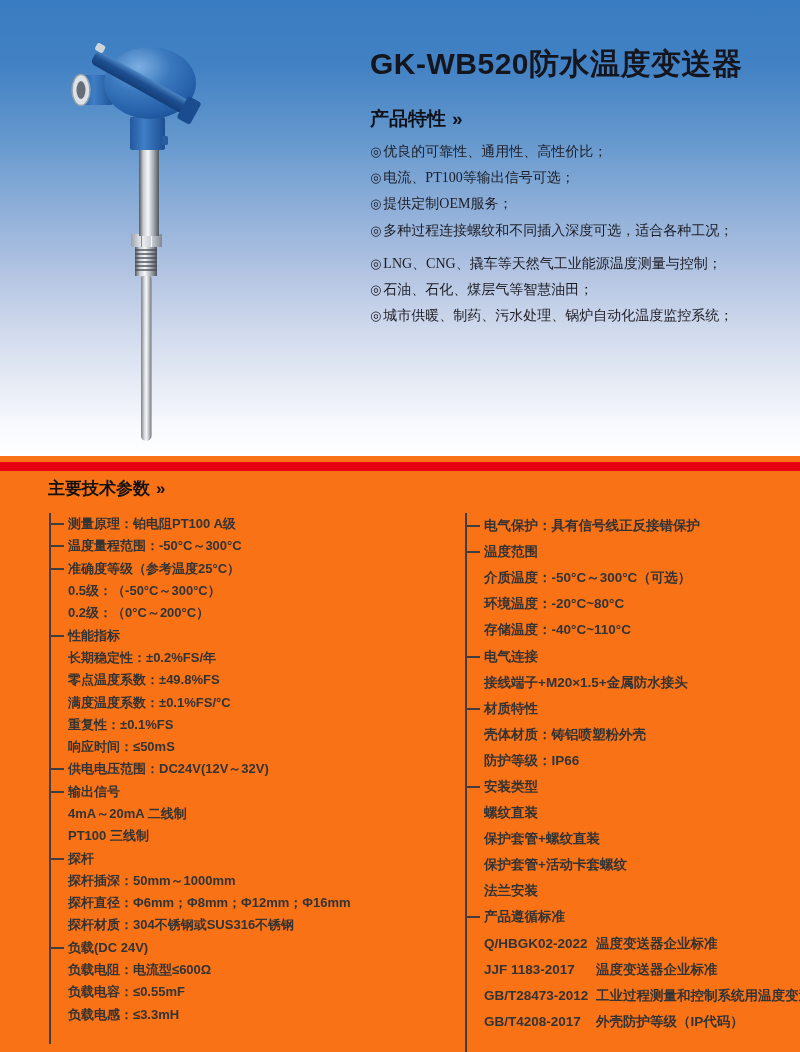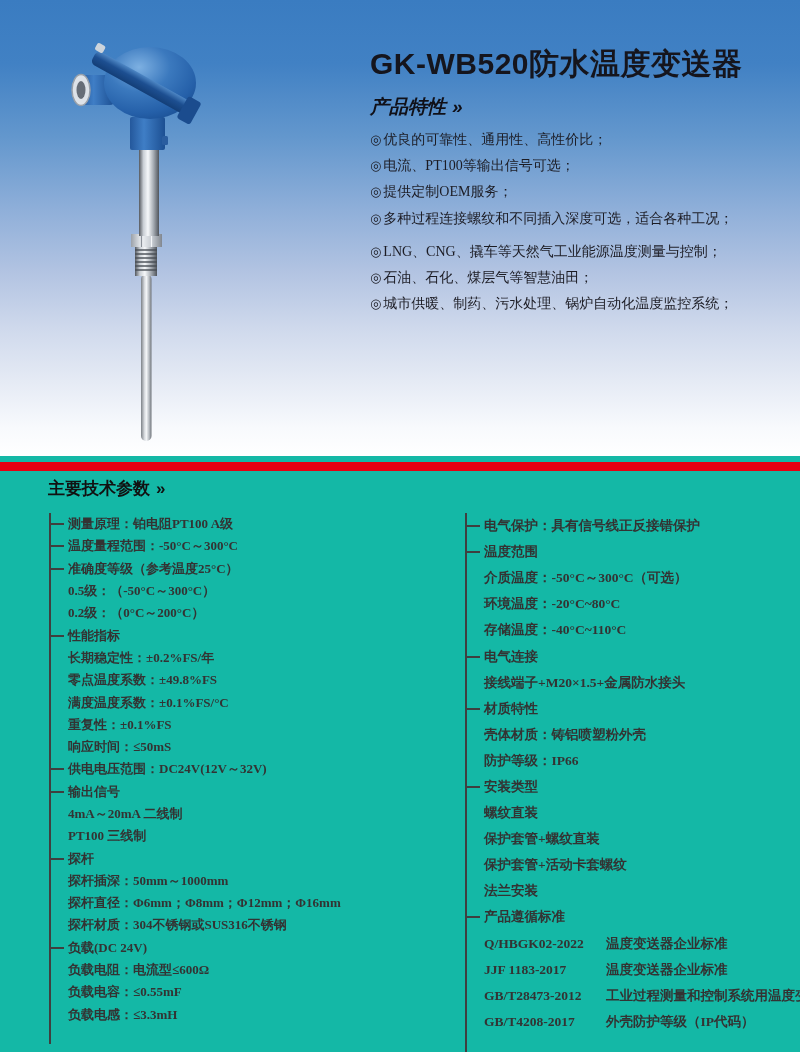--- a/index.html
+++ b/index.html
@@ -1,50 +1,50 @@
 <!DOCTYPE html>
 <html><head>
 <meta charset="utf-8">
 <style>
   html,body{margin:0;padding:0;background:#fff;}
-  .page{position:relative;width:800px;height:1052px;overflow:hidden;background:#14b8a6;
+  .page{position:relative;width:800px;height:1052px;overflow:hidden;background:#f97316;
         font-family:"Liberation Sans","DejaVu Sans",sans-serif;}
 
   
   .hero{position:absolute;left:0;top:0;width:800px;height:456px;
         background:linear-gradient(180deg,#3a7cc1 0%,#4181c4 14%,#6397cd 30%,
                    #8fafd9 46%,#b3c4e2 60%,#cfd9ec 72%,#e6ebf5 84%,#f8fafd 94%,#ffffff 100%);}
   .product{position:absolute;left:50px;top:34px;width:210px;height:415px;}
   .hero-right{position:absolute;left:370px;top:46px;width:416px;color:#15151d;}
   .hero-title{font-size:30px;font-weight:bold;line-height:36px;letter-spacing:0.5px;color:#15151d;margin:0;}
   .sec-head{font-size:19px;font-weight:bold;color:#101018;}
   .sec-head .arrow{margin-left:6px;font-weight:bold;}
-  .feat-head{margin-top:12px;font-style:italic;}
+  .feat-head{margin-top:24px;}
   .app-head{margin-top:46px;}
   .bullet-list{margin-top:7px;}
   .feat-item{font-family:"Liberation Serif","DejaVu Serif",serif;
              font-size:14px;line-height:26.2px;color:#1c1c24;white-space:nowrap;}
   .feat-item .bullet{margin-right:2px;font-size:13px;}
 
   
   .red-divider{position:absolute;left:0;top:462px;width:800px;height:9px;}
 
   
   .specs-head{position:absolute;left:48px;top:477px;font-size:17px;font-weight:bold;color:#111;}
   .specs-head .arrow{margin-left:6px;}
   .spec-col{position:absolute;top:513px;border-left:2px solid #3f3f3f;
             padding-left:17px;padding-bottom:18px;}
   .spec-col.left{left:49px;--h:22.3px;}
   .spec-col.right{left:465px;--h:26.1px;}
   .spec-item{position:relative;display:flex;align-items:center;height:var(--h);
-             font-size:13px;font-weight:bold;color:#333;white-space:nowrap;font-family:Liberation Serif, serif;}
+             font-size:13px;font-weight:bold;color:#333;white-space:nowrap;}
   .spec-col.right .spec-item{font-size:13.5px;}
   .spec-item.main::before{content:"";position:absolute;left:-17px;top:50%;
              margin-top:-1px;width:13px;height:2px;background:#3f3f3f;}
-  .spec-item .code{display:inline-block;min-width:106px;margin-right:16px;}
+  .spec-item .code{display:inline-block;min-width:106px;margin-right:6px;}
 </style>
 </head>
 <body>
 
 <div class="page">
 
   <div class="hero">
 
     <svg class="product" viewBox="0 0 210 415" aria-hidden="true">
       <defs>

